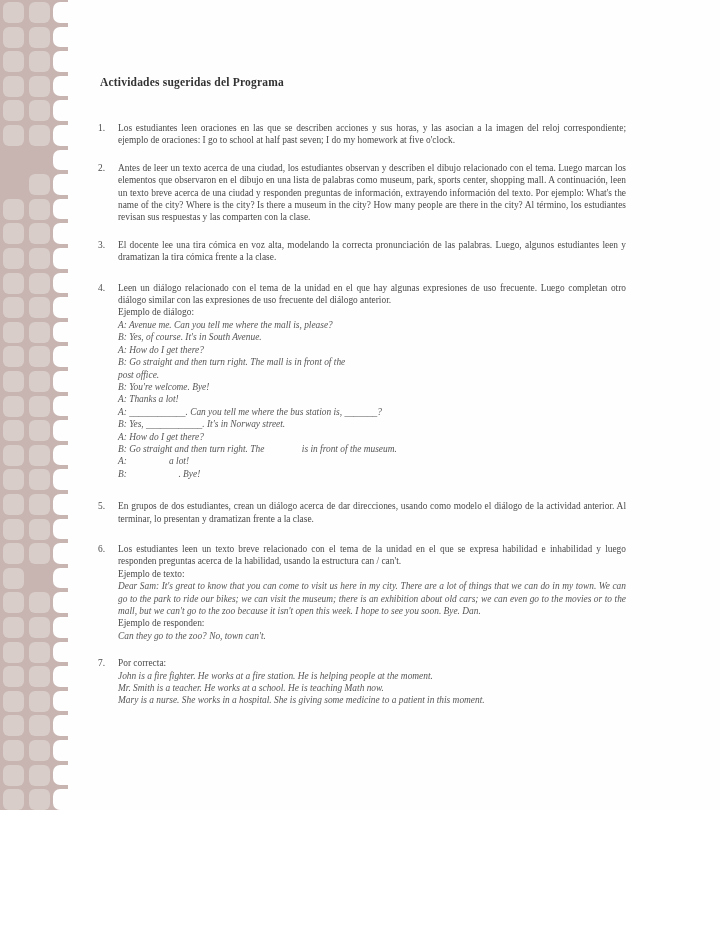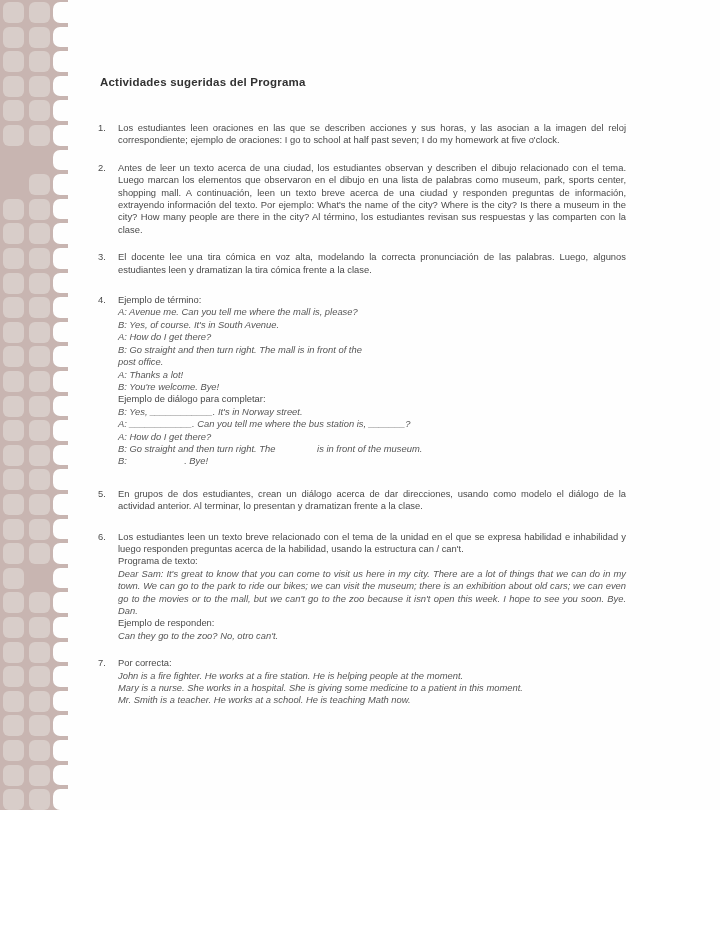--- a/index.html
+++ b/index.html
@@ -1,17 +1,17 @@
 <!DOCTYPE html>
 <html><head>
 <meta charset="utf-8">
 <style>
   html,body{margin:0;padding:0;background:#fff;}
   .page{position:relative;width:720px;height:810px;background:#fefefe;overflow:hidden;
-        font-family:Liberation Sans, sans-serif;}
+        font-family:Liberation Serif, serif;}
   
   .strip{position:absolute;left:0;top:0;width:68px;height:933px;}
   .strip .bg{position:absolute;left:0;top:0;width:68px;height:933px;}
   .sq{position:absolute;border-radius:6px;}
   
   .content{position:absolute;left:98px;top:76px;width:528px;color:#4a4a4a;}
   h1.title{font-size:11.5px;font-weight:bold;color:#323232;margin:0 0 34px 2px;letter-spacing:.2px;}
   .item{display:flex;margin-bottom:15px;font-size:9.4px;line-height:12.4px;}
   .num{flex:none;width:20px;color:#4a4a4a;}
   .body{flex:1;}
@@ -161,59 +161,60 @@
     <div class="item mb18">
       <span class="num">3.</span>
       <div class="body">
         <p>El docente lee una tira cómica en voz alta, modelando la correcta pronunciación de las palabras. Luego, algunos estudiantes leen y dramatizan la tira cómica frente a la clase.</p>
       </div>
     </div>
 
     <div class="item mb20">
       <span class="num">4.</span>
       <div class="body">
-        <p class="ex-label">Ejemplo de término:</p>
+        <p>Leen un diálogo relacionado con el tema de la unidad en el que hay algunas expresiones de uso frecuente. Luego completan otro diálogo similar con las expresiones de uso frecuente del diálogo anterior.</p>
+        <p class="ex-label">Ejemplo de diálogo:</p>
         <p class="dlg">A: Avenue me. Can you tell me where the mall is, please?</p>
         <p class="dlg">B: Yes, of course. It's in South Avenue.</p>
         <p class="dlg">A: How do I get there?</p>
         <p class="dlg">B: Go straight and then turn right. The mall is in front of the</p>
         <p class="dlg">post office.</p>
+        <p class="dlg">B: You're welcome. Bye!</p>
         <p class="dlg">A: Thanks a lot!</p>
-        <p class="dlg">B: You're welcome. Bye!</p>
-        <p class="ex-label mt12">Ejemplo de diálogo para completar:</p>
+        <p class="dlg">A: ____________. Can you tell me where the bus station is, _______?</p>
         <p class="dlg">B: Yes, ____________. It's in Norway street.</p>
-        <p class="dlg">A: ____________. Can you tell me where the bus station is, _______?</p>
         <p class="dlg">A: How do I get there?</p>
         <p class="dlg">B: Go straight and then turn right. The &nbsp;&nbsp;&nbsp;&nbsp;&nbsp;&nbsp;&nbsp;&nbsp;&nbsp;&nbsp;&nbsp;&nbsp;&nbsp;&nbsp; is in front of the museum.</p>
+        <p class="dlg">A: &nbsp;&nbsp;&nbsp;&nbsp;&nbsp;&nbsp;&nbsp;&nbsp;&nbsp;&nbsp;&nbsp;&nbsp;&nbsp;&nbsp;&nbsp;&nbsp; a lot!</p>
         <p class="dlg">B: &nbsp;&nbsp;&nbsp;&nbsp;&nbsp;&nbsp;&nbsp;&nbsp;&nbsp;&nbsp;&nbsp;&nbsp;&nbsp;&nbsp;&nbsp;&nbsp;&nbsp;&nbsp;&nbsp;&nbsp; . Bye!</p>
       </div>
     </div>
 
     <div class="item mb18">
       <span class="num">5.</span>
       <div class="body">
         <p>En grupos de dos estudiantes, crean un diálogo acerca de dar direcciones, usando como modelo el diálogo de la actividad anterior. Al terminar, lo presentan y dramatizan frente a la clase.</p>
       </div>
     </div>
 
     <div class="item">
       <span class="num">6.</span>
       <div class="body">
         <p>Los estudiantes leen un texto breve relacionado con el tema de la unidad en el que se expresa habilidad e inhabilidad y luego responden preguntas acerca de la habilidad, usando la estructura can / can't.</p>
-        <p class="ex-label">Programa de texto:</p>
+        <p class="ex-label">Ejemplo de texto:</p>
         <p class="dlg" style="text-align:justify;">Dear Sam: It's great to know that you can come to visit us here in my city. There are a lot of things that we can do in my town. We can go to the park to ride our bikes; we can visit the museum; there is an exhibition about old cars; we can even go to the movies or to the mall, but we can't go to the zoo because it isn't open this week. I hope to see you soon. Bye. Dan.</p>
         <p class="ex-label mt8">Ejemplo de responden:</p>
-        <p class="dlg">Can they go to the zoo? No, otro can't.</p>
+        <p class="dlg">Can they go to the zoo? No, town can't.</p>
       </div>
     </div>
 
     <div class="item">
       <span class="num">7.</span>
       <div class="body">
         <p class="ex-label mt12">Por correcta:</p>
         <p class="dlg">John is a fire fighter. He works at a fire station. He is helping people at the moment.</p>
+        <p class="dlg">Mr. Smith is a teacher. He works at a school. He is teaching Math now.</p>
         <p class="dlg">Mary is a nurse. She works in a hospital. She is giving some medicine to a patient in this moment.</p>
-        <p class="dlg">Mr. Smith is a teacher. He works at a school. He is teaching Math now.</p>
       </div>
     </div>
 
   </div>
 </div>
 
 </body></html>

